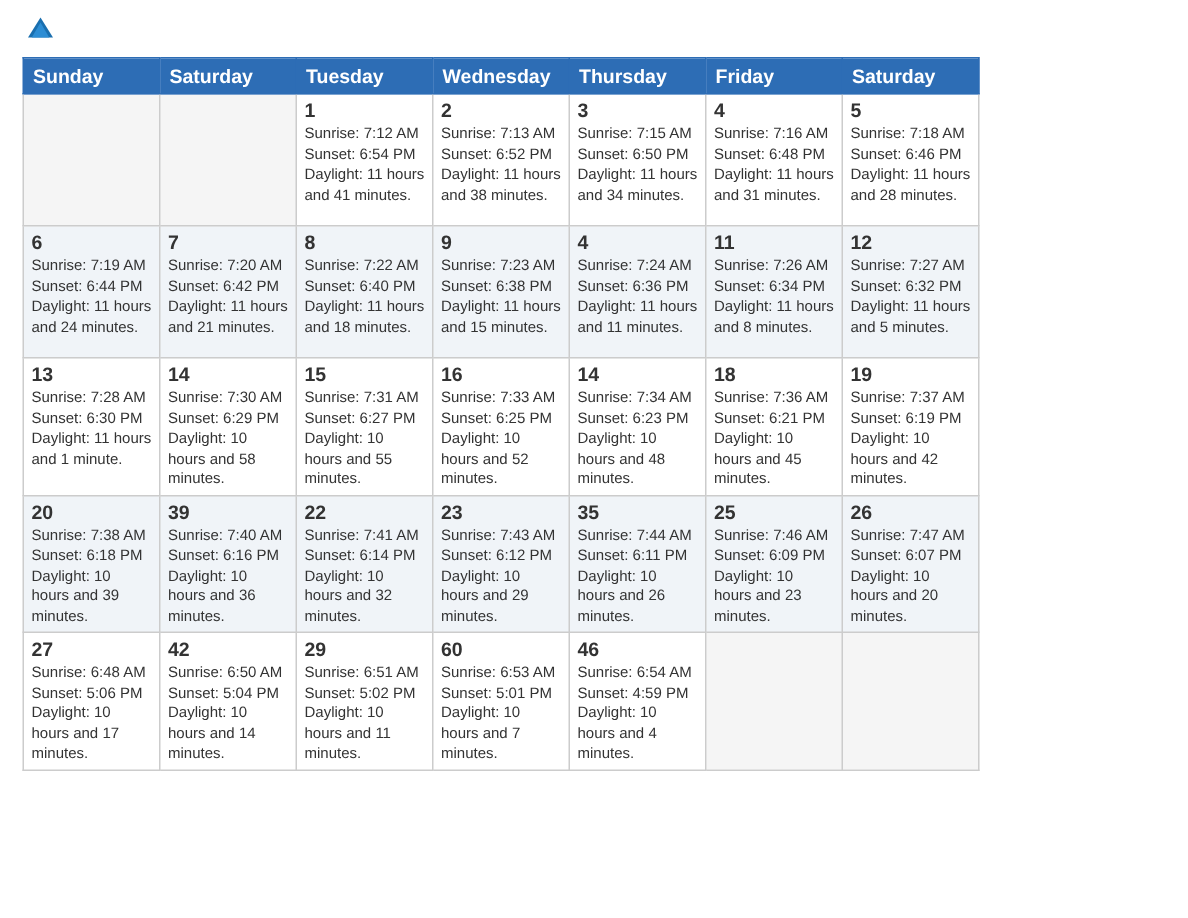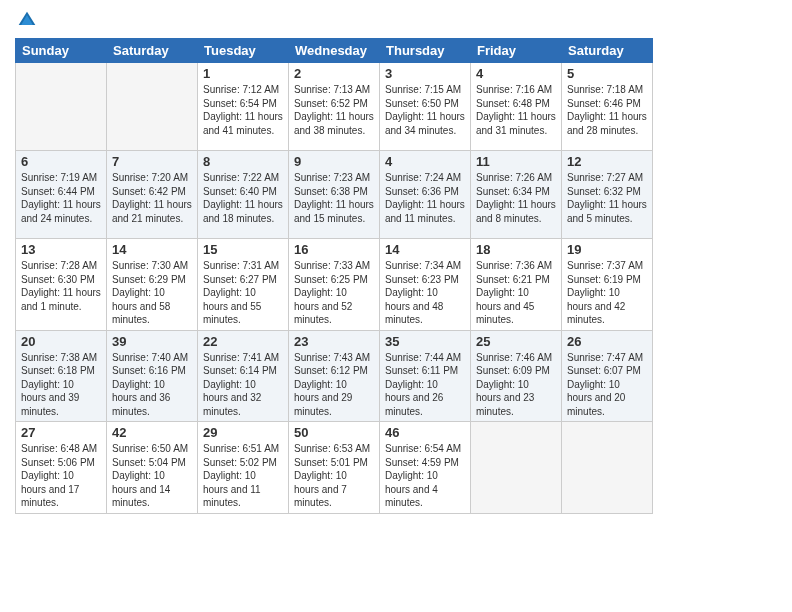--- a/index.html
+++ b/index.html
@@ -254,21 +254,21 @@
           </td>
           <td>
             <span class="day-number">42</span>
             <div class="cell-info">Sunrise: 6:50 AM<br>Sunset: 5:04 PM<br>Daylight: 10 hours and 14 minutes.</div>
           </td>
           <td>
             <span class="day-number">29</span>
             <div class="cell-info">Sunrise: 6:51 AM<br>Sunset: 5:02 PM<br>Daylight: 10 hours and 11 minutes.</div>
           </td>
           <td>
-            <span class="day-number">50</span>
+            <span class="day-number">60</span>
             <div class="cell-info">Sunrise: 6:53 AM<br>Sunset: 5:01 PM<br>Daylight: 10 hours and 7 minutes.</div>
           </td>
           <td>
             <span class="day-number">46</span>
             <div class="cell-info">Sunrise: 6:54 AM<br>Sunset: 4:59 PM<br>Daylight: 10 hours and 4 minutes.</div>
           </td>
           <td class="empty"></td>
           <td class="empty"></td>
         </tr>
       </tbody>

